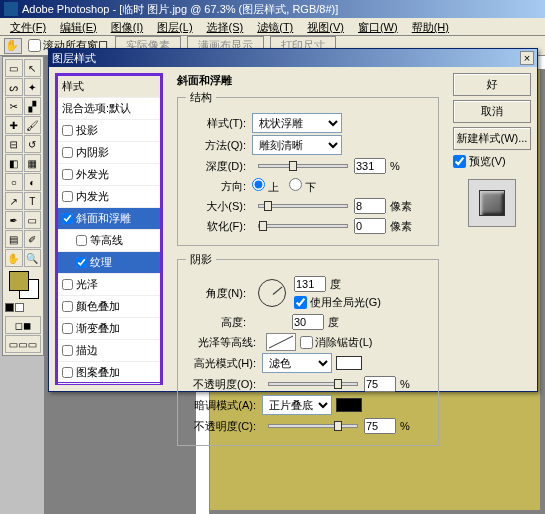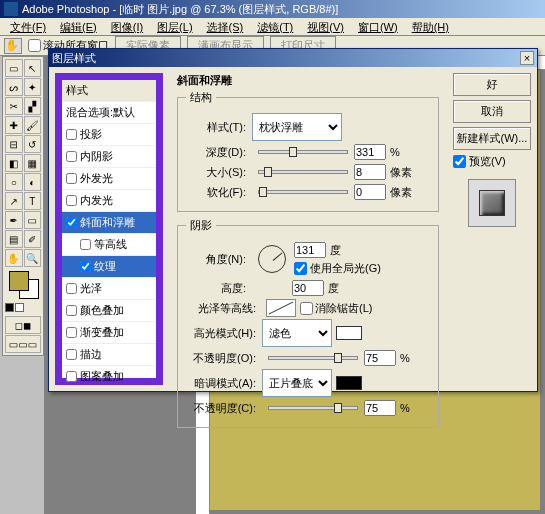--- a/index.html
+++ b/index.html
@@ -30,33 +30,33 @@
 .ruler-v { position: absolute; left: 196px; top: 70px; width: 14px; bottom: 0; background: #fff; border-right: 1px solid #888; }
 .canvas { position: absolute; left: 210px; top: 70px; width: 330px; height: 440px; background: #c2b658; }
 .canvas-icon { position: absolute; right: 10px; top: 80px; width: 40px; height: 50px; color: #8a7d30; }
 
 
 .dialog { position: absolute; left: 48px; top: 48px; width: 490px; height: 344px; background: #ece9d8; border: 1px solid #0a246a; box-shadow: 2px 2px 4px rgba(0,0,0,0.4); }
 .dlg-title { background: linear-gradient(to right, #0a246a, #a6caf0); height: 18px; display: flex; align-items: center; justify-content: space-between; padding: 0 3px; color: white; }
 .dlg-close { width: 14px; height: 14px; background: #ece9d8; color: #000; text-align: center; line-height: 12px; border: 1px solid #888; }
 .dlg-body { display: flex; height: calc(100% - 18px); }
 
-.styles-list { width: 108px; border: 7px solid #6d28d9; margin: 6px; background: #fff; }
+.styles-list { width: 108px; border: 3px solid #6d28d9; margin: 6px; background: #fff; }
 .style-item { padding: 3px 4px; display: flex; align-items: center; gap: 3px; border-bottom: 1px solid #eee; }
 .style-item input[type=checkbox] { width:11px; height:11px; }
 .style-header { background: #ece9d8; font-weight: normal; }
 .style-selected { background: #316ac5; color: white; }
 .style-indent { padding-left: 18px; }
 
 .settings { flex: 1; padding: 6px 8px; }
 fieldset { border: 1px solid #aaa; padding: 6px 8px 8px; margin-bottom: 6px; }
 legend { padding: 0 4px; }
 .row { display: flex; align-items: center; margin: 2px 0; min-height: 18px; }
 .row label { width: 60px; text-align: right; margin-right: 6px; }
-.row select, .row input[type=text] { border: 1px solid #7f9db9; background: #fff; height: 28px; padding: 0 2px; }
+.row select, .row input[type=text] { border: 1px solid #7f9db9; background: #fff; height: 20px; padding: 0 2px; }
 .row select { width: 90px; }
 .row .num { width: 32px; text-align: left; }
 .slider { flex: 0 0 90px; height: 4px; background: #ddd; border: 1px solid #888; margin: 0 6px; position: relative; }
 .slider .thumb { position: absolute; top: -4px; width: 8px; height: 10px; background: #ece9d8; border: 1px solid #333; }
 .unit { margin-left: 4px; }
 .radio-grp { display: flex; gap: 10px; margin-left: 66px; }
 .dir-circle { width: 28px; height: 28px; border: 1px solid #333; border-radius: 50%; position: relative; margin-left: 6px; }
 .dir-needle { position: absolute; left: 14px; top: 14px; width: 12px; height: 1px; background: #333; transform-origin: left; transform: rotate(-40deg); }
 .gloss-curve { width: 30px; height: 18px; border: 1px solid #888; background: #fff; margin: 0 4px; }
 .color-sw { width: 26px; height: 14px; border: 1px solid #333; background: #000; margin-left: 4px; }
@@ -229,27 +229,38 @@
 
     <div class="settings">
       <div style="font-weight:bold;margin-bottom:2px;">斜面和浮雕</div>
       <fieldset>
         <legend>结构</legend>
         <div class="row">
             <label>样式(T):</label>
             <select><option>枕状浮雕</option></select>
           </div>
         <div class="row">
+            <label>方法(Q):</label>
+            <select><option>雕刻清晰</option></select>
+          </div>
+        <div class="row">
             <label>深度(D):</label>
             <div class="slider">
               <div class="thumb" style="left:30px"></div>
             </div>
             <input class="num" value="331" style="">
             <span class="unit">%</span>
           </div>
+        <div class="row">
+            <label>方向:</label>
+          <div class="radio-grp" style="margin-left:0">
+            <span><input type="radio" checked="" style=""> <span>上</span></span>
+            <span><input type="radio" style=""> <span>下</span></span>
+          </div>
+        </div>
         <div class="row">
             <label>大小(S):</label>
             <div class="slider">
               <div class="thumb" style="left:5px"></div>
             </div>
             <input class="num" value="8" style="">
             <span class="unit">像素</span>
           </div>
         <div class="row">
             <label>软化(F):</label>

